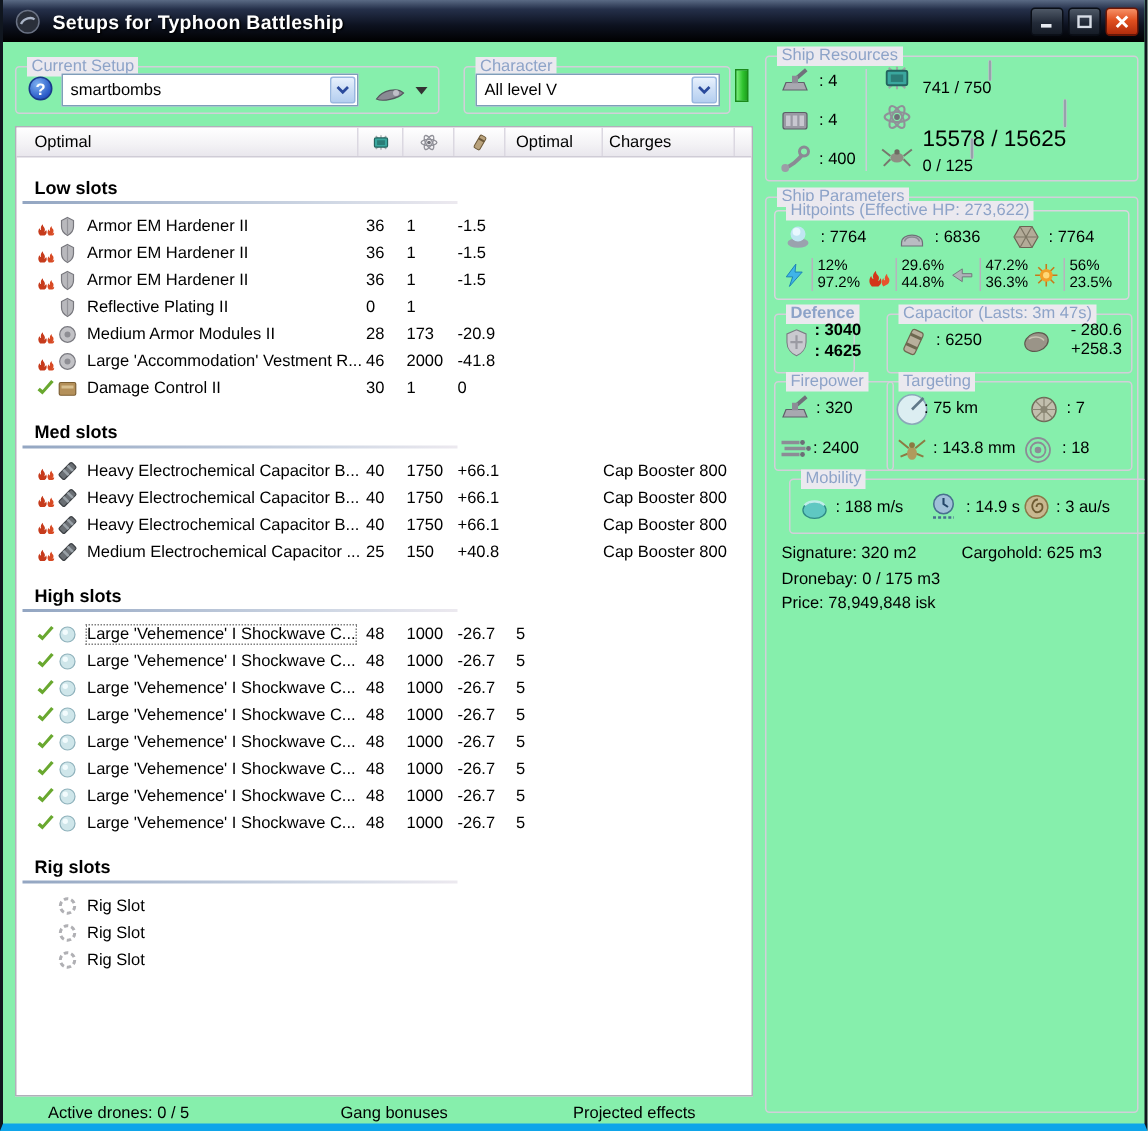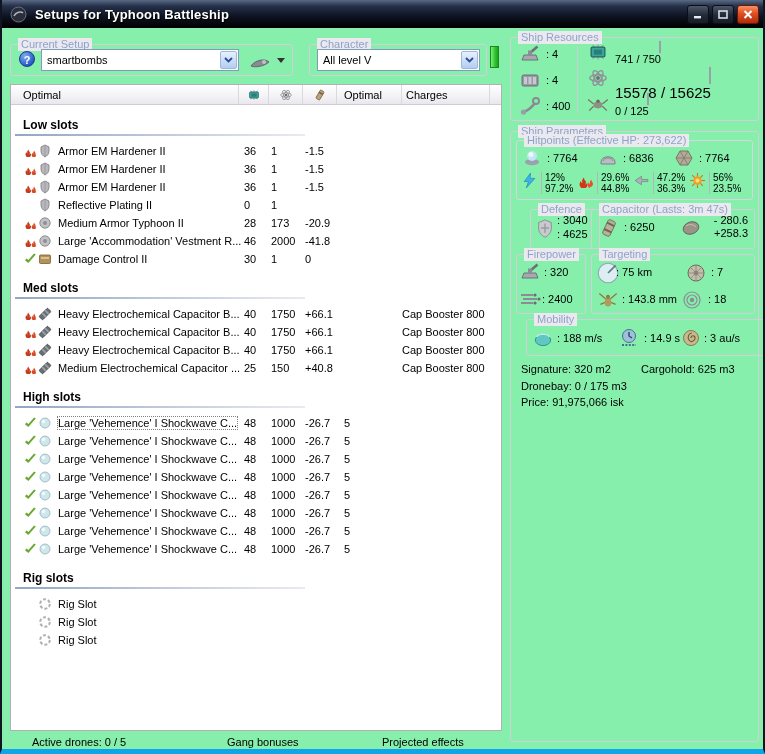--- a/index.html
+++ b/index.html
@@ -63,21 +63,21 @@
   
   .pbar { position:relative; width:135px; height:11px; background:#fff; border:1px solid #98a0ac;
           border-radius:2px; overflow:hidden; }
   .pbar i { position:absolute; left:1px; top:1px; bottom:1px; display:block;
             background:repeating-linear-gradient(90deg,#55e055 0 6px,#eafbea 6px 8px); }
   
   .rrow { display:flex; align-items:center; height:26px; font-size:11px; }
   .icn18 { display:inline-flex; width:22px; height:20px; flex:none; }
   .icn18 svg { width:100%; height:100%; }
   .hp-pool { display:flex; align-items:center; font-size:11px; }
-  .resist { display:flex; width:56px; flex:none; }
+  .resist { display:flex; align-items:center; width:56px; flex:none; }
   .resist .vals { border-left:1px solid #b6b3bd; margin-left:3px; padding-left:3px;
                   font-size:10px; line-height:11px; white-space:nowrap; }
   .statusbar-item { position:absolute; font-size:11px; color:#000; white-space:nowrap; }
 </style>
 </head>
 <body>
 
 <div class="window">
 
   <div class="titlebar">
@@ -267,21 +267,21 @@
                 <path fill="#c63b1c" d="M3.2 13C1.6 11.2 1.8 9.4 2.9 8c.1.9.5 1.3 1 1.4-.6-1.9.2-3 1.2-3.9-.1 1.5.7 1.8 1.1 2.6.4.8.3 1.7-.2 2.4.7-.2 1.1-.7 1.2-1.4.9 1.6.4 3-1 3.9z"></path>
                 <path fill="#d84a24" d="M9 13C7.8 11.5 8 10 9 8.8c.1.8.4 1.1.9 1.2-.5-1.6.2-2.6 1-3.4-.1 1.3.6 1.6 1 2.3.5.9.3 2-.4 2.8.5-.1.8-.4 1-.9.4 1.2-.2 2.2-1.2 2.2z"></path>
               </svg>
             </span>
             <span class="icn mi">
               <svg viewBox="0 0 14 14">
                 <circle cx="7" cy="7" r="5.2" fill="#c2c2c6" stroke="#7a7a80" stroke-width=".8"></circle>
                 <circle cx="7" cy="7" r="2" fill="#8e8e94"></circle>
               </svg>
             </span>
-            <span class="mname">Medium Armor Typhoon II</span>
+            <span class="mname">Medium Armor Modules II</span>
           </span>
           <span class="c-cpu">28</span>
           <span class="c-pg">173</span>
           <span class="c-cap">-20.9</span>
           <span class="c-opt"></span>
           <span class="c-charge"></span>
         </div>
         <div class="mrow">
           <span class="c-name">
             <span class="icn st">
@@ -802,21 +802,21 @@
               </svg>
             </span>
             <span class="vals">
               <span style="display:block;">56%</span>
               <span style="display:block;">23.5%</span>
             </span>
           </div>
         </div>
     </div>
 
-    <div class="grp" style="left:19px; top:77px; width:70px; height:40px;">
+    <div class="grp" style="left:5px; top:77px; width:54px; height:40px;font-weight:bold;">
       <span class="glabel">Defence</span>
       <span class="icn18" style="position:absolute; left:3px; top:9px;">
           <svg viewBox="0 0 20 22">
             <path d="M10 1 17 4v6c0 5-3.5 8.5-7 10-3.5-1.5-7-5-7-10V4z" fill="#c9c9cf" stroke="#7a7a82" stroke-width=".8"></path>
             <path d="M10 5v10M5.5 10h9" stroke="#9a9aa2" stroke-width="1.6"></path>
           </svg>
         </span>
       <span class="val" style="left:26px; top:4px;">: 3040</span>
       <span class="val" style="left:26px; top:18px;">: 4625</span>
     </div>
@@ -836,21 +836,21 @@
       <span class="icn18" style="position:absolute; left:88px; top:8px;">
           <svg viewBox="0 0 20 20">
             <ellipse cx="10" cy="10" rx="8" ry="6" fill="#9a9488" stroke="#5e594e" stroke-width=".8" transform="rotate(-20 10 10)"></ellipse>
             <path d="M5 8c2-2 8-2 10 1" stroke="#c8c2b2" fill="none"></path>
           </svg>
         </span>
       <span class="val" style="right:6px; top:4px; text-align:right;">- 280.6</span>
       <span class="val" style="right:6px; top:17px; text-align:right;">+258.3</span>
     </div>
 
-    <div class="grp" style="left:5px; top:122px; width:70px; height:60px;">
+    <div class="grp" style="left:5px; top:122px; width:80px; height:60px;">
       <span class="glabel">Firepower</span>
       <span class="icn18" style="position:absolute; left:2px; top:7px;">
           <svg viewBox="0 0 22 20">
             <path d="M11 9 18.5 2.5" stroke="#70707a" stroke-width="2.6"></path>
             <path d="M3 16h16l-2-5H5z" fill="#a8a8b0" stroke="#60606a" stroke-width=".8"></path>
             <rect x="9" y="6.5" width="4" height="5" fill="#8c8c96"></rect>
           </svg>
         </span>
       <span class="val" style="left:27px; top:11px;">: 320</span>
       <span class="icn18" style="position:absolute; left:2px; top:34px;">
@@ -923,19 +923,19 @@
             <circle cx="10" cy="10" r="7.5" fill="#c8b890" stroke="#8a7848" stroke-width="1"></circle>
             <path d="M10 10c0-3 4-3 4 0s-4 5-6 2 0-7 3-7" fill="none" stroke="#6e5c32" stroke-width="1.2"></path>
           </svg>
         </span>
       <span class="val" style="left:177px; top:12px;">: 3 au/s</span>
     </div>
 
     <span class="val" style="left:10px; top:231px;">Signature: 320 m2</span>
     <span class="val" style="left:130px; top:231px;">Cargohold: 625 m3</span>
     <span class="val" style="left:10px; top:248px;">Dronebay: 0 / 175 m3</span>
-    <span class="val" style="left:10px; top:264px;">Price: 91,975,066 isk</span>
+    <span class="val" style="left:10px; top:264px;">Price: 78,949,848 isk</span>
   </div>
 
   <span class="statusbar-item" style="left:30px; top:736px;">Active drones: 0 / 5</span>
   <span class="statusbar-item" style="left:225px; top:736px;">Gang bonuses</span>
   <span class="statusbar-item" style="left:380px; top:736px;">Projected effects</span>
 </div>
 
 </body></html>

